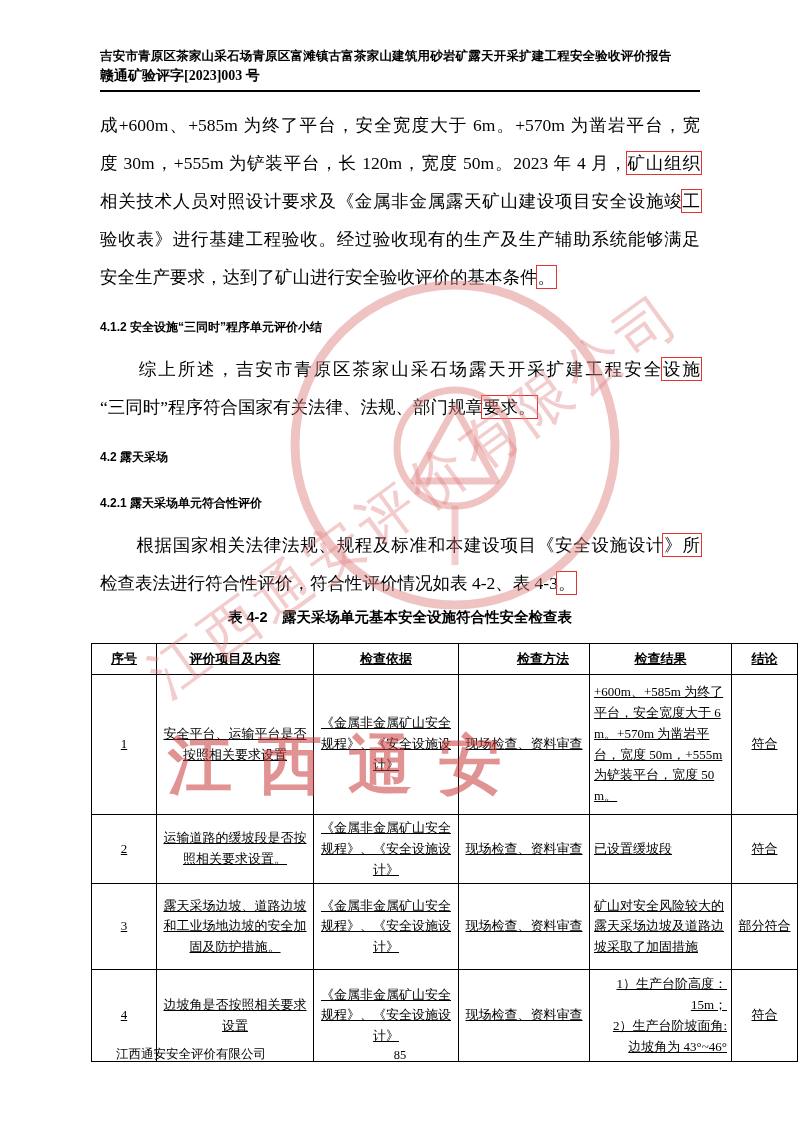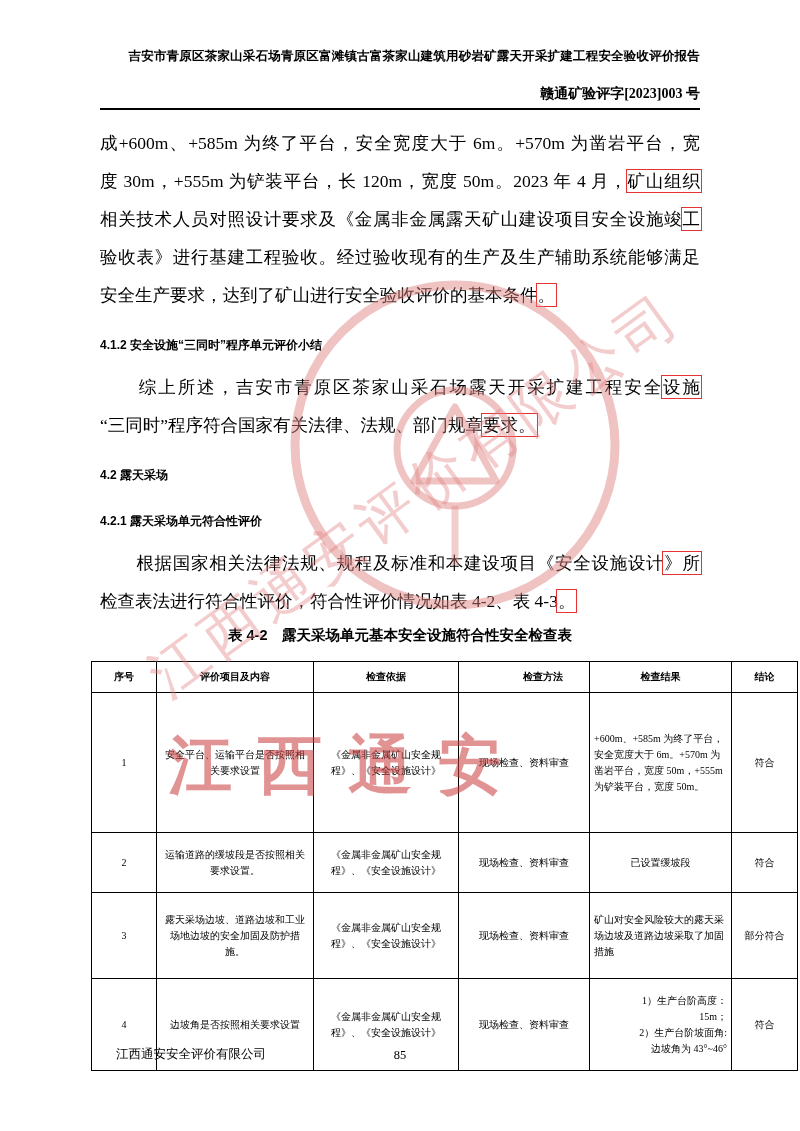--- a/index.html
+++ b/index.html
@@ -7,34 +7,35 @@
     position:relative;
     width:800px;height:1131px;
     background:#fff;
     margin:0 auto;
     overflow:hidden;
     font-family:"Liberation Serif","DejaVu Serif",serif;
     color:#000;
     outline:1px solid #e0e0e0;
   }
   .content{position:relative;padding:48px 100px 0 100px;}
-  .doc-header{text-align:right;border-bottom:2px solid #000;padding-bottom:5px;font-family:Liberation Serif, serif;}
+  .doc-header{border-bottom:2px solid #000;padding-bottom:5px;font-family:Liberation Serif, serif;}
   .doc-header .h1line{font-size:12.5px;font-weight:bold;letter-spacing:0.2px;}
-  .doc-header .h2line{font-size:14px;font-weight:bold;margin-top:20px;}
+  .doc-header .h2line{font-size:14px;font-weight:bold;margin-top:2px;}
   .para{margin-top:14px;font-size:17.5px;line-height:38px;}
   .tline{text-align:justify;text-align-last:justify;white-space:nowrap;}
   .tline.last{text-align-last:left;}
   .redbox{outline:1.5px solid #e53333;outline-offset:1px;}
   .heading{font-family:"Liberation Sans","DejaVu Sans",sans-serif;font-weight:bold;font-size:12px;margin-top:16px;line-height:30px;}
   .tbl-caption{font-family:"Liberation Sans","DejaVu Sans",sans-serif;font-weight:bold;font-size:14.5px;text-align:center;margin-top:6px;margin-bottom:16px;}
   table.checktable{
     border-collapse:collapse;
     width:618px;margin-left:-9px;
-    font-size:10px;line-height:1.6;
+    font-size:13px;line-height:1.6;
     table-layout:fixed;
+    text-decoration:underline;
   }
   .checktable th,.checktable td{
     border:1px solid #000;
     padding:3px 4px;
     text-align:center;
     vertical-align:middle;
     word-break:break-all;
   }
   .checktable th{font-weight:bold;height:24px;}
   .checktable th:nth-child(1){width:56px;}
@@ -122,21 +123,21 @@
             <td>《金属非金属矿山安全规程》、《安全设施设计》</td>
             <td>现场检查、资料审查</td>
             <td style="text-align: left;">+600m、+585m 为终了平台，安全宽度大于 6m。+570m 为凿岩平台，宽度 50m，+555m 为铲装平台，宽度 50m。</td>
             <td>符合</td>
           </tr>
           <tr>
             <td>2</td>
             <td>运输道路的缓坡段是否按照相关要求设置。</td>
             <td>《金属非金属矿山安全规程》、《安全设施设计》</td>
             <td>现场检查、资料审查</td>
-            <td style="text-align: center;">已设置缓坡段</td>
+            <td style="text-align: left;">已设置缓坡段</td>
             <td>符合</td>
           </tr>
           <tr>
             <td>3</td>
             <td>露天采场边坡、道路边坡和工业场地边坡的安全加固及防护措施。</td>
             <td>《金属非金属矿山安全规程》、《安全设施设计》</td>
             <td>现场检查、资料审查</td>
             <td style="text-align: left;">矿山对安全风险较大的露天采场边坡及道路边坡采取了加固措施</td>
             <td>部分符合</td>
           </tr>

